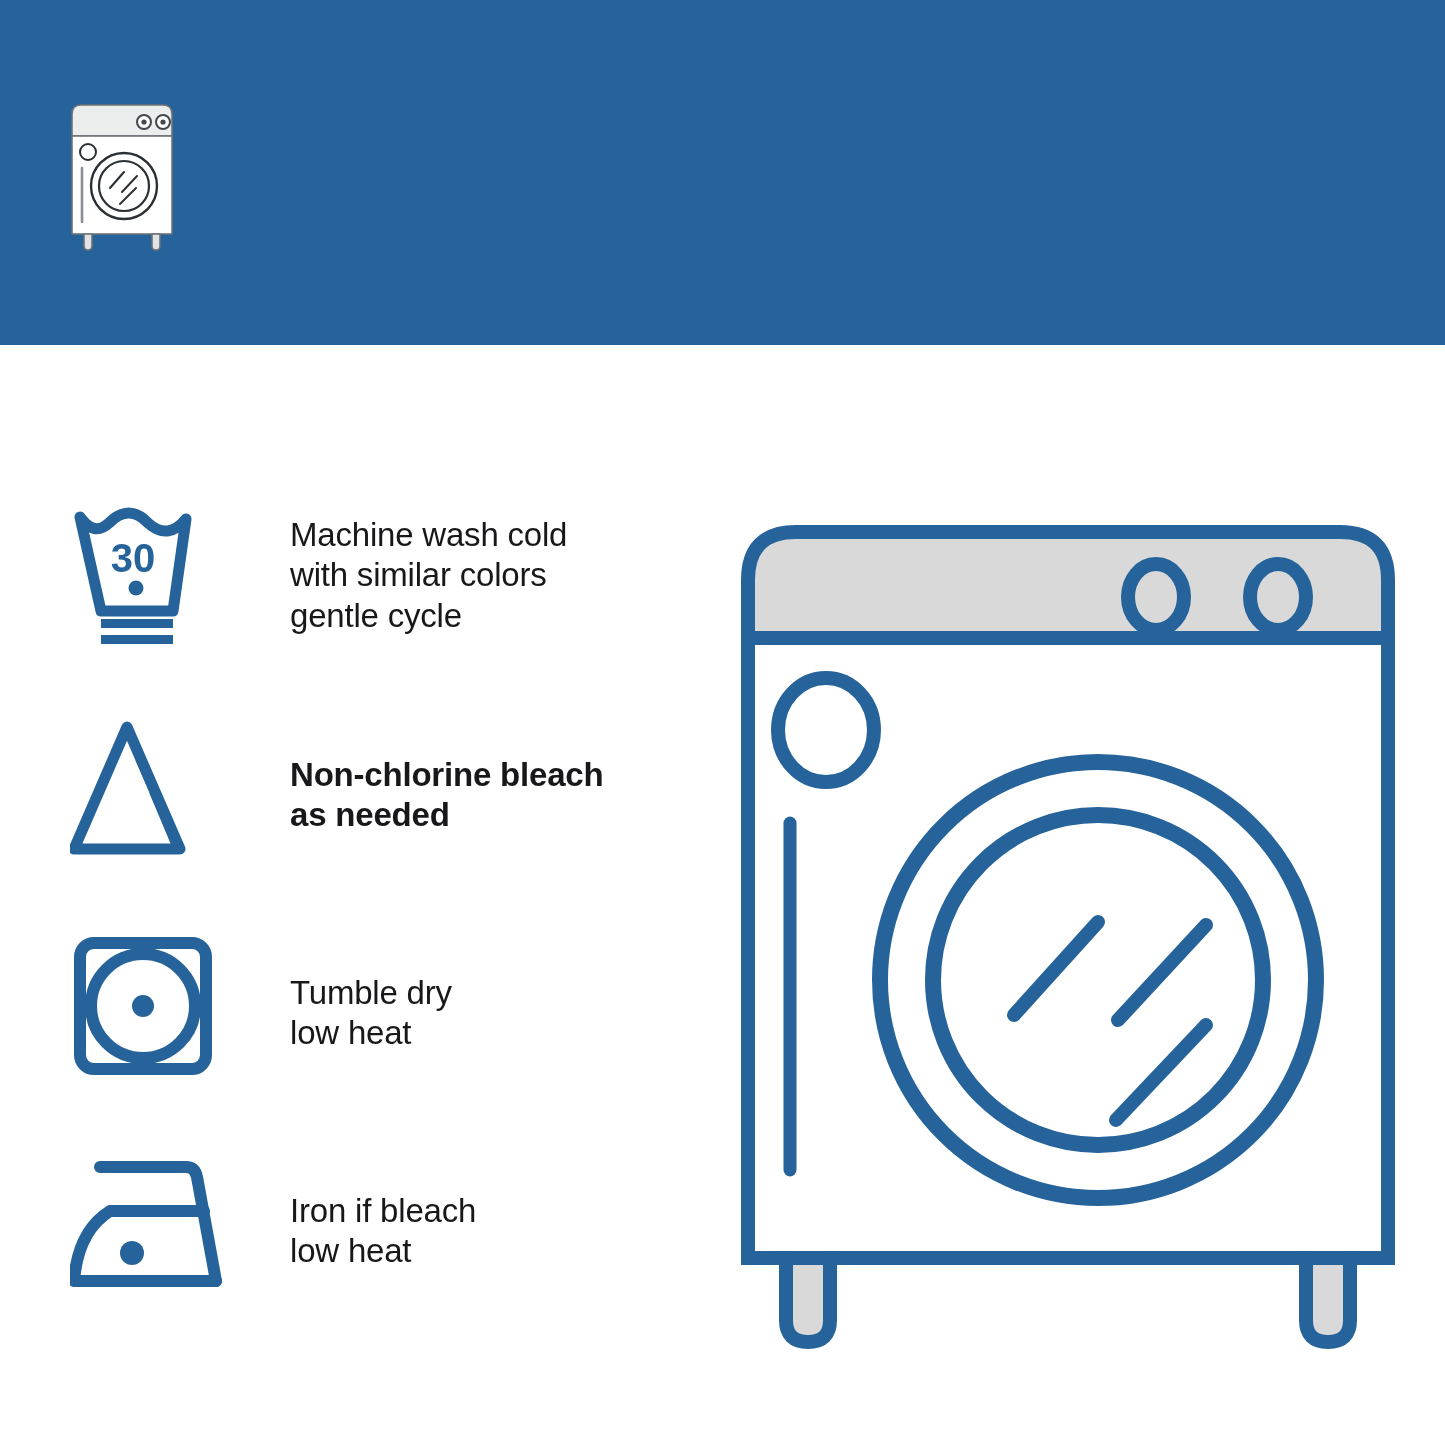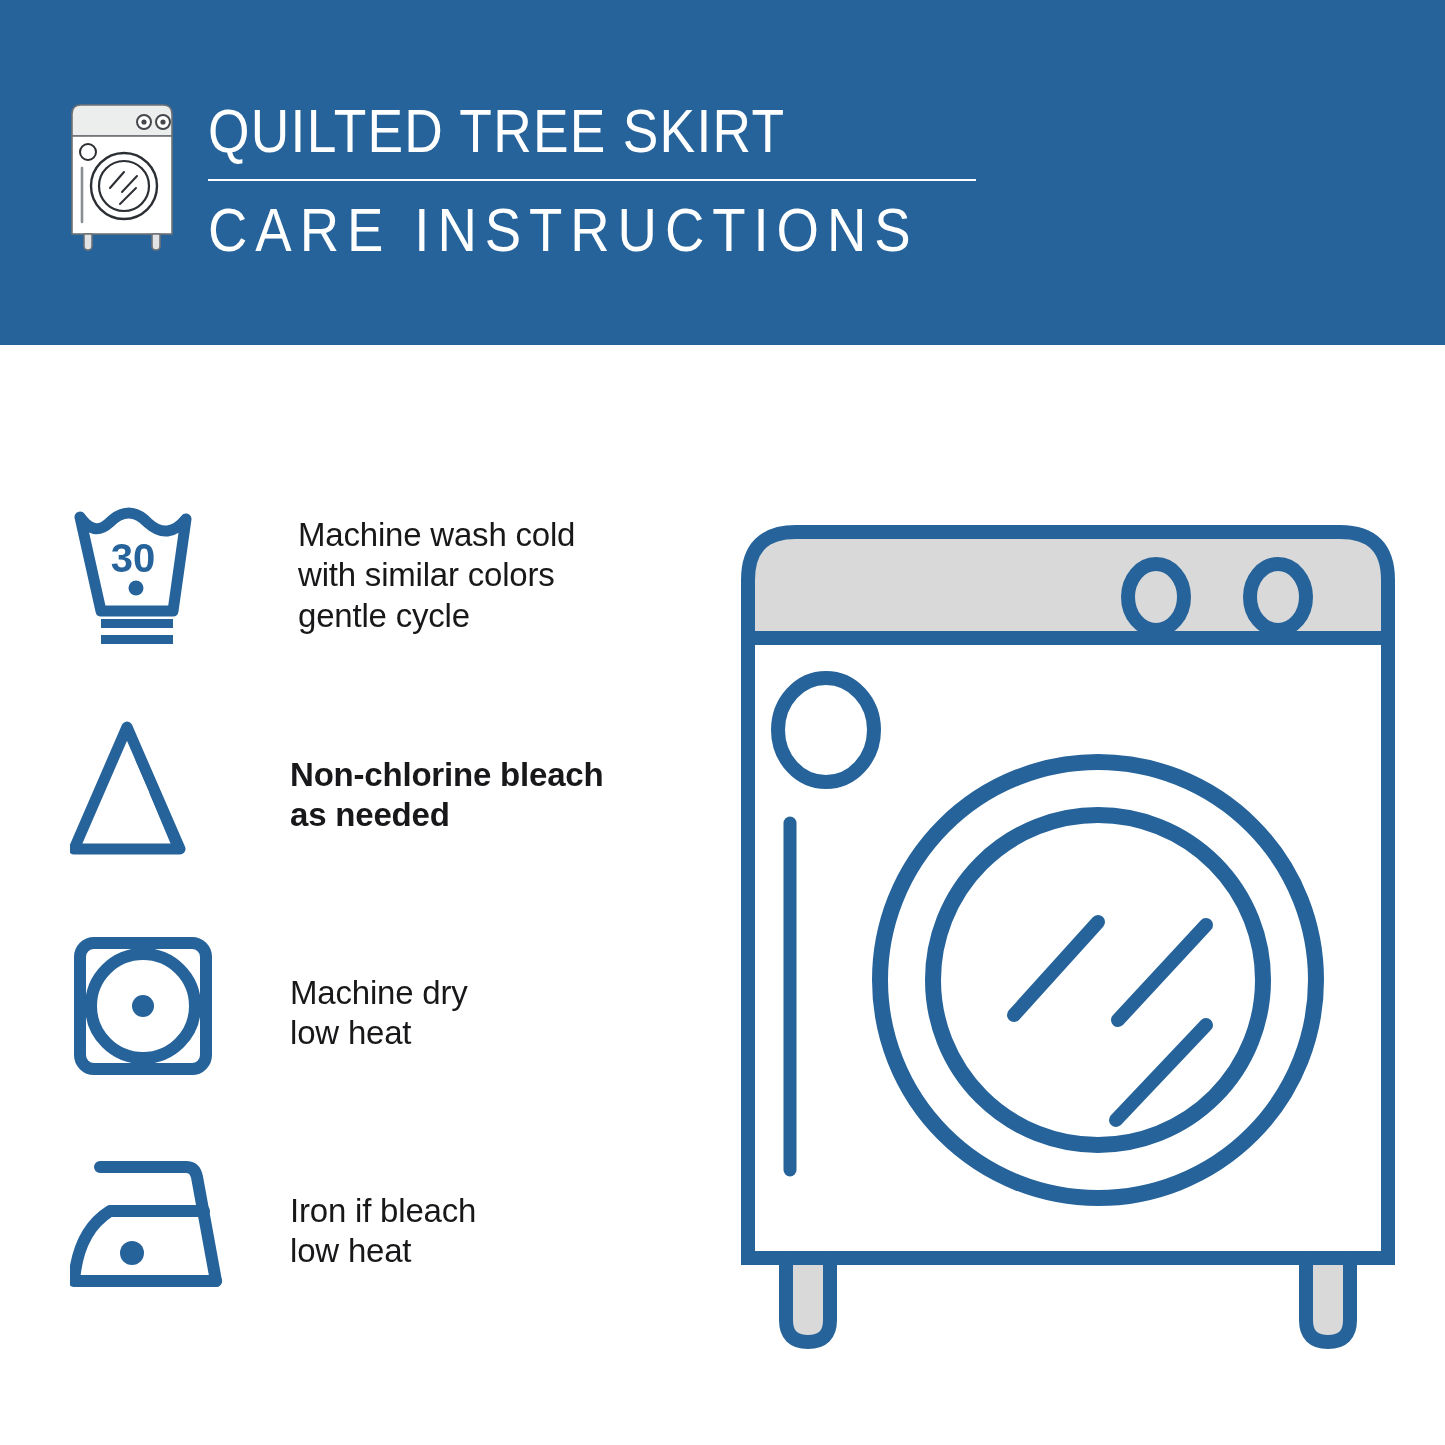--- a/index.html
+++ b/index.html
@@ -77,21 +77,21 @@
     position:absolute;
     left:220px;
     font-size:33px;
     font-weight:400;
     color:#18181a;
     line-height:1.22;
     letter-spacing:-0.2px;
     white-space:pre-line;
     font-family:"Liberation Sans", sans-serif;
   }
-  .care-row.r1 .care-label { top:20px;margin-left:8px; }
+  .care-row.r1 .care-label { top:20px; }
   .care-row.r2 .care-label { top:42px;font-weight:bold; }
   .care-row.r3 .care-label { top:42px; }
   .care-row.r4 .care-label { top:42px; }
 
   
   .machine-illustration {
     position:absolute;
     left:718px; top:480px;
     width:700px; height:900px;
   }
@@ -122,25 +122,20 @@
         <circle cx="62" cy="86" r="25" fill="none" stroke="#2b2f33" stroke-width="2.2"></circle>
         <line x1="48" y1="88" x2="62" y2="72" stroke="#2b2f33" stroke-width="2" stroke-linecap="round"></line>
         <line x1="60" y1="92" x2="75" y2="76" stroke="#2b2f33" stroke-width="2" stroke-linecap="round"></line>
         <line x1="58" y1="104" x2="74" y2="88" stroke="#2b2f33" stroke-width="2" stroke-linecap="round"></line>
 
         <path d="M22 134 v12 q0 4 4 4 q4 0 4 -4 v-12 z" fill="#e2e3e4" stroke="#6e7276" stroke-width="1.6"></path>
         <path d="M90 134 v12 q0 4 4 4 q4 0 4 -4 v-12 z" fill="#e2e3e4" stroke="#6e7276" stroke-width="1.6"></path>
       </svg>
     </div>
 
-    <div class="header-text">
-      <div class="title-main">QUILTED TREE SKIRT</div>
-      <div class="title-rule"></div>
-      <div class="title-sub">CARE INSTRUCTIONS</div>
-    </div>
 
   </div>
 
   <div class="care-list">
 
     <div class="care-row r1">
       <div class="care-symbol">
         <svg viewBox="0 0 170 160" width="170" height="160">
 
           <path d="M10 22
@@ -176,21 +171,21 @@
     </div>
 
     <div class="care-row r3">
       <div class="care-symbol">
         <svg viewBox="0 0 170 160" width="170" height="160">
           <rect x="10" y="12" width="126" height="126" rx="14" ry="14" fill="none" stroke="#25639a" stroke-width="12"></rect>
           <circle cx="73" cy="75" r="52" fill="none" stroke="#25639a" stroke-width="12"></circle>
           <circle cx="73" cy="75" r="11" fill="#25639a"></circle>
         </svg>
       </div>
-      <div class="care-label">Machine dry
+      <div class="care-label">Tumble dry
 low heat</div>
     </div>
 
     <div class="care-row r4">
       <div class="care-symbol">
         <svg viewBox="0 0 170 160" width="170" height="160">
 
           <path d="M30 18 H116 q9 0 11 10 L146 132" fill="none" stroke="#25639a" stroke-width="12" stroke-linecap="round" stroke-linejoin="round"></path>
 
           <path d="M134 62 H40 Q8 82 4 132 H146" fill="none" stroke="#25639a" stroke-width="12" stroke-linecap="round" stroke-linejoin="round"></path>

